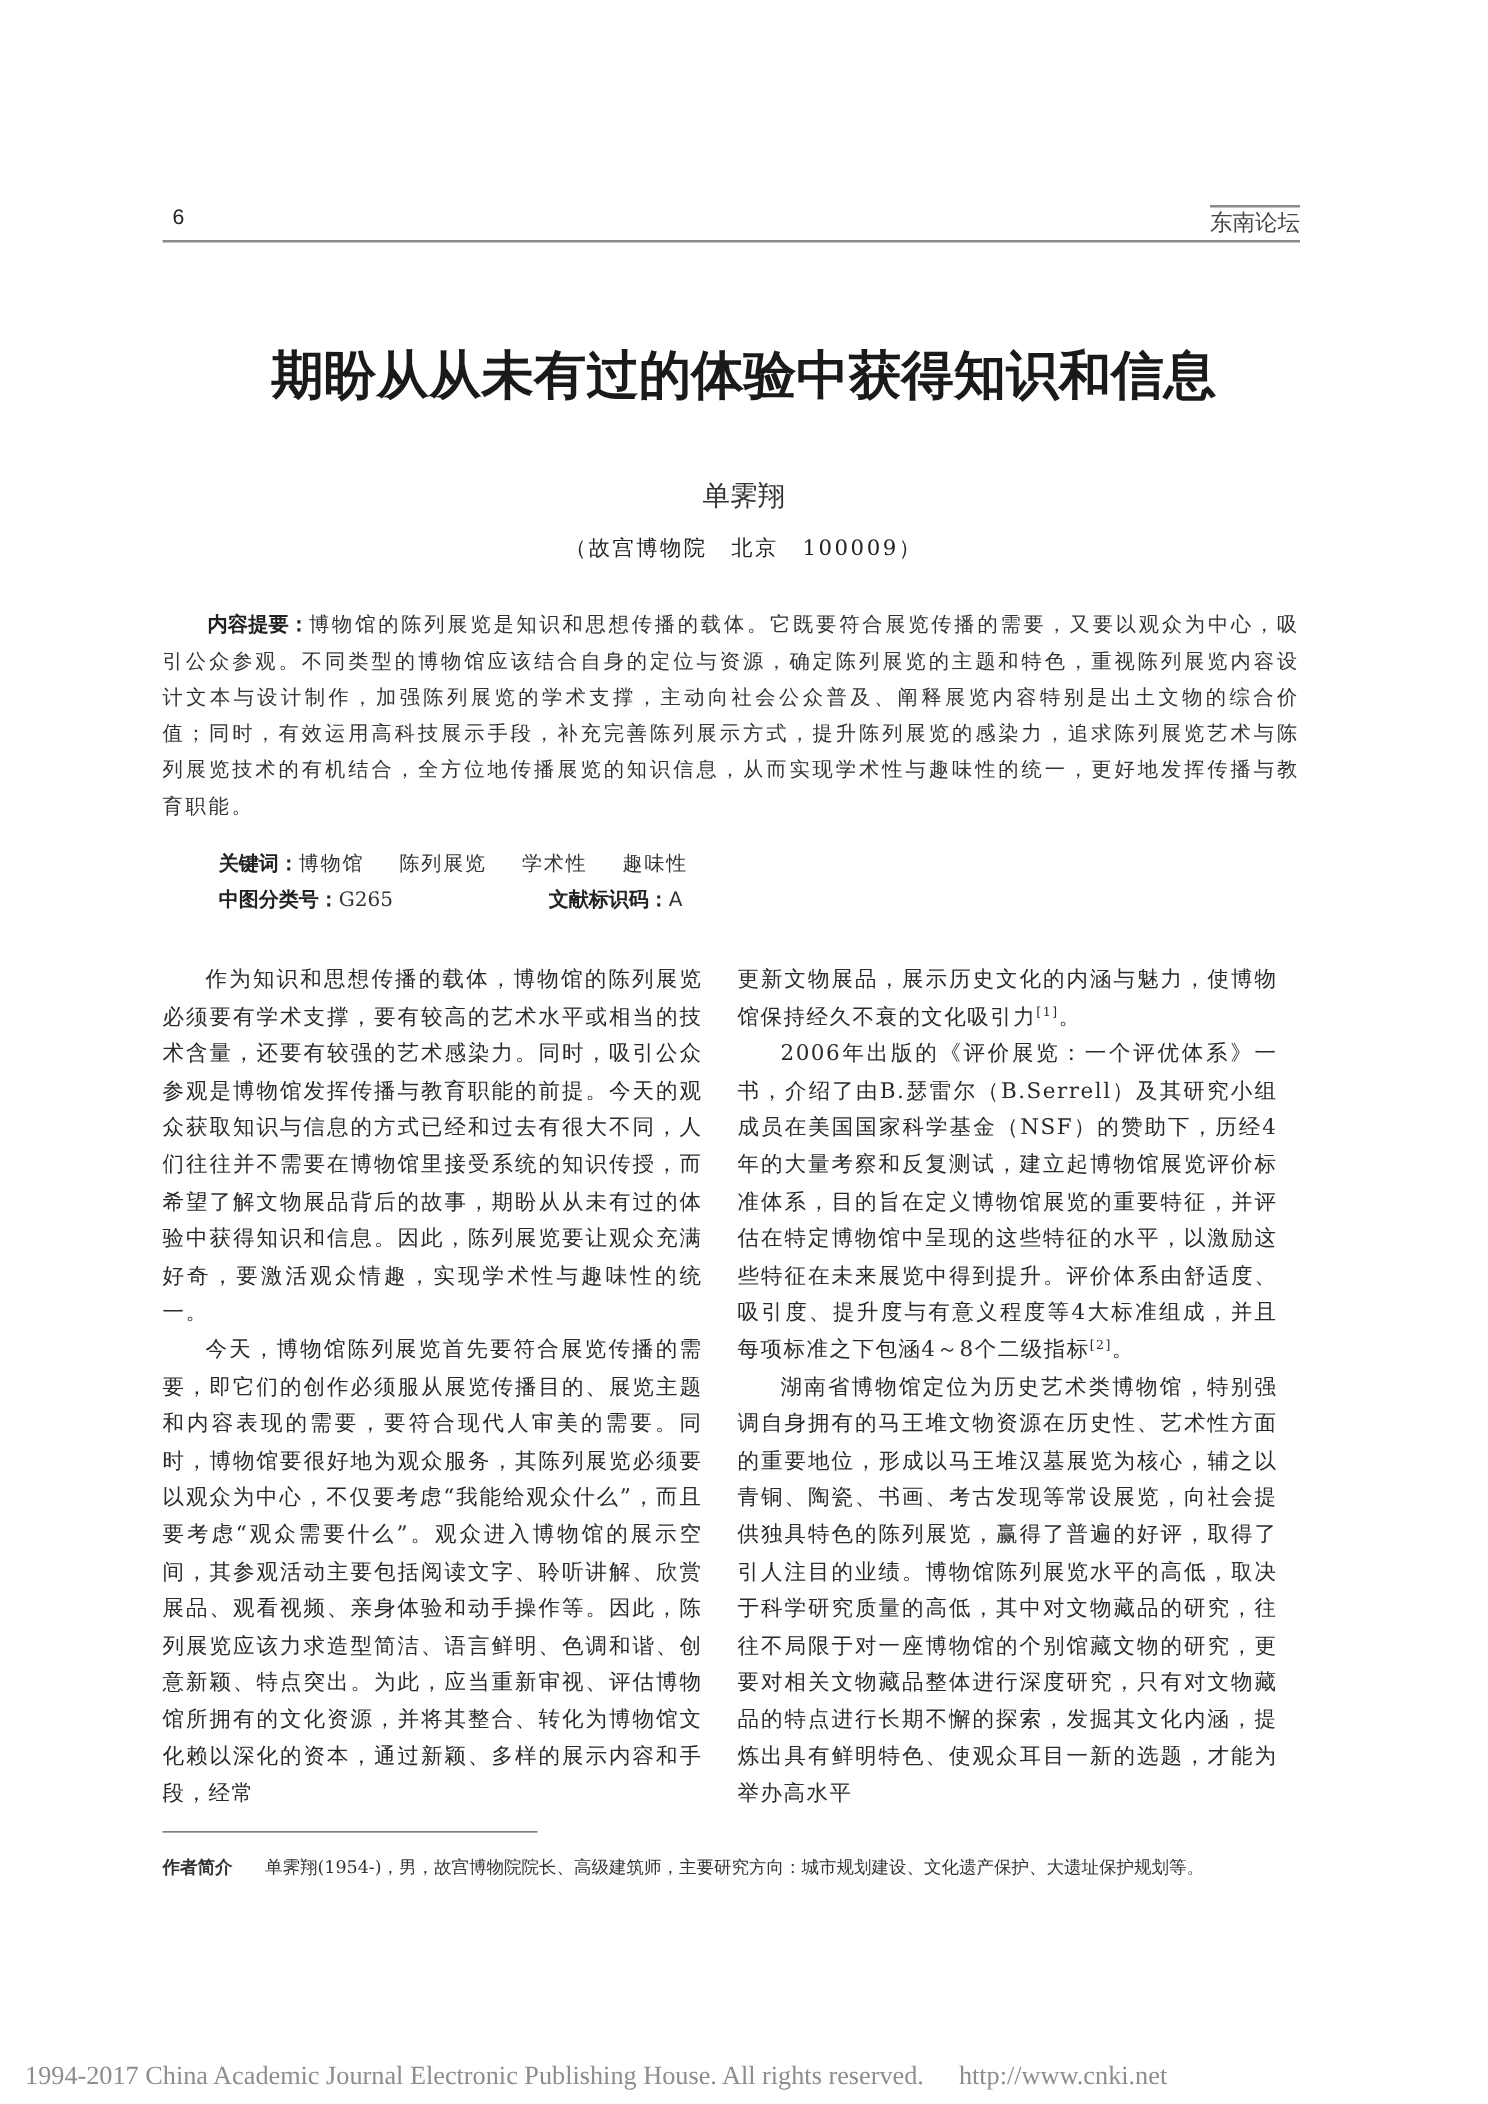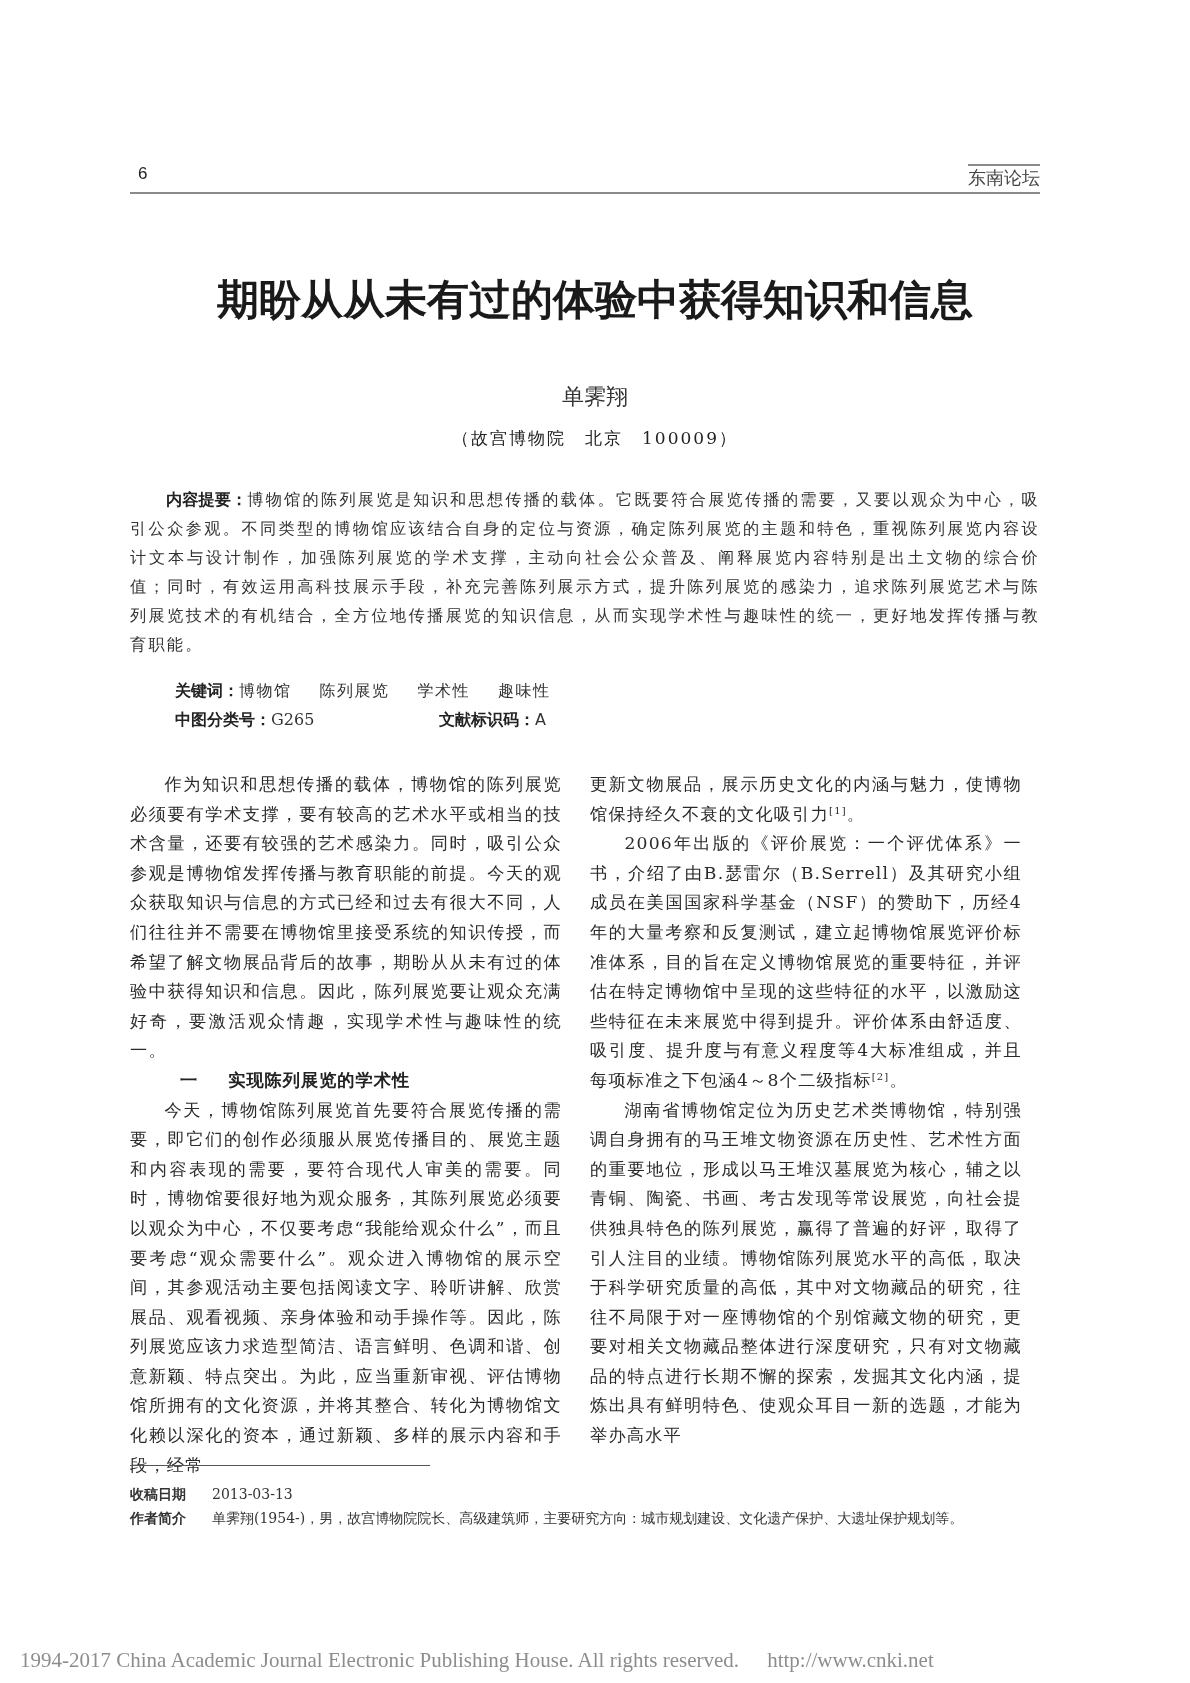--- a/index.html
+++ b/index.html
@@ -112,31 +112,29 @@
   <span class="bold-label">关键词：</span><span class="kw">博物馆</span><span class="kw">陈列展览</span><span class="kw">学术性</span><span class="kw">趣味性</span>
 </div>
 
 <div class="class-line">
   <span><span class="bold-label">中图分类号：</span><span>G265</span></span>
   <span class="docid"><span class="bold-label">文献标识码：</span><span style="font-family:'DejaVu Sans',sans-serif;">A</span></span>
 </div>
 
 <div class="col col-left">
   <p>作为知识和思想传播的载体，博物馆的陈列展览必须要有学术支撑，要有较高的艺术水平或相当的技术含量，还要有较强的艺术感染力。同时，吸引公众参观是博物馆发挥传播与教育职能的前提。今天的观众获取知识与信息的方式已经和过去有很大不同，人们往往并不需要在博物馆里接受系统的知识传授，而希望了解文物展品背后的故事，期盼从从未有过的体验中获得知识和信息。因此，陈列展览要让观众充满好奇，要激活观众情趣，实现学术性与趣味性的统一。</p>
-  <h2><span class="num">一</span><span>实现陈列展览的学术性</span></h2>
   <p>今天，博物馆陈列展览首先要符合展览传播的需要，即它们的创作必须服从展览传播目的、展览主题和内容表现的需要，要符合现代人审美的需要。同时，博物馆要很好地为观众服务，其陈列展览必须要以观众为中心，不仅要考虑“我能给观众什么”，而且要考虑“观众需要什么”。观众进入博物馆的展示空间，其参观活动主要包括阅读文字、聆听讲解、欣赏展品、观看视频、亲身体验和动手操作等。因此，陈列展览应该力求造型简洁、语言鲜明、色调和谐、创意新颖、特点突出。为此，应当重新审视、评估博物馆所拥有的文化资源，并将其整合、转化为博物馆文化赖以深化的资本，通过新颖、多样的展示内容和手段，经常</p>
 </div>
 
 <div class="col col-right">
   <p class="cont"><span>更新文物展品，展示历史文化的内涵与魅力，使博物馆保持经久不衰的文化吸引力</span><sup>[1]</sup><span>。</span></p>
   <p><span>2006年出版的《评价展览：一个评优体系》一书，介绍了由B.瑟雷尔（B.Serrell）及其研究小组成员在美国国家科学基金（NSF）的赞助下，历经4年的大量考察和反复测试，建立起博物馆展览评价标准体系，目的旨在定义博物馆展览的重要特征，并评估在特定博物馆中呈现的这些特征的水平，以激励这些特征在未来展览中得到提升。评价体系由舒适度、吸引度、提升度与有意义程度等4大标准组成，并且每项标准之下包涵4～8个二级指标</span><sup>[2]</sup><span>。</span></p>
   <p>湖南省博物馆定位为历史艺术类博物馆，特别强调自身拥有的马王堆文物资源在历史性、艺术性方面的重要地位，形成以马王堆汉墓展览为核心，辅之以青铜、陶瓷、书画、考古发现等常设展览，向社会提供独具特色的陈列展览，赢得了普遍的好评，取得了引人注目的业绩。博物馆陈列展览水平的高低，取决于科学研究质量的高低，其中对文物藏品的研究，往往不局限于对一座博物馆的个别馆藏文物的研究，更要对相关文物藏品整体进行深度研究，只有对文物藏品的特点进行长期不懈的探索，发掘其文化内涵，提炼出具有鲜明特色、使观众耳目一新的选题，才能为举办高水平</p>
 </div>
 
 <div class="footnote-rule"></div>
 <div class="footnotes">
-  <div><span class="fn-label">收稿日期</span><span>2013-03-13</span></div>
   <div><span class="fn-label">作者简介</span><span>单霁翔(1954-)，男，故宫博物院院长、高级建筑师，主要研究方向：城市规划建设、文化遗产保护、大遗址保护规划等。</span></div>
 </div>
 
 <div class="copyright">
   <span>1994-2017 China Academic Journal Electronic Publishing House. All rights reserved.</span><span class="url">http://www.cnki.net</span>
 </div>
 
 </body></html>

